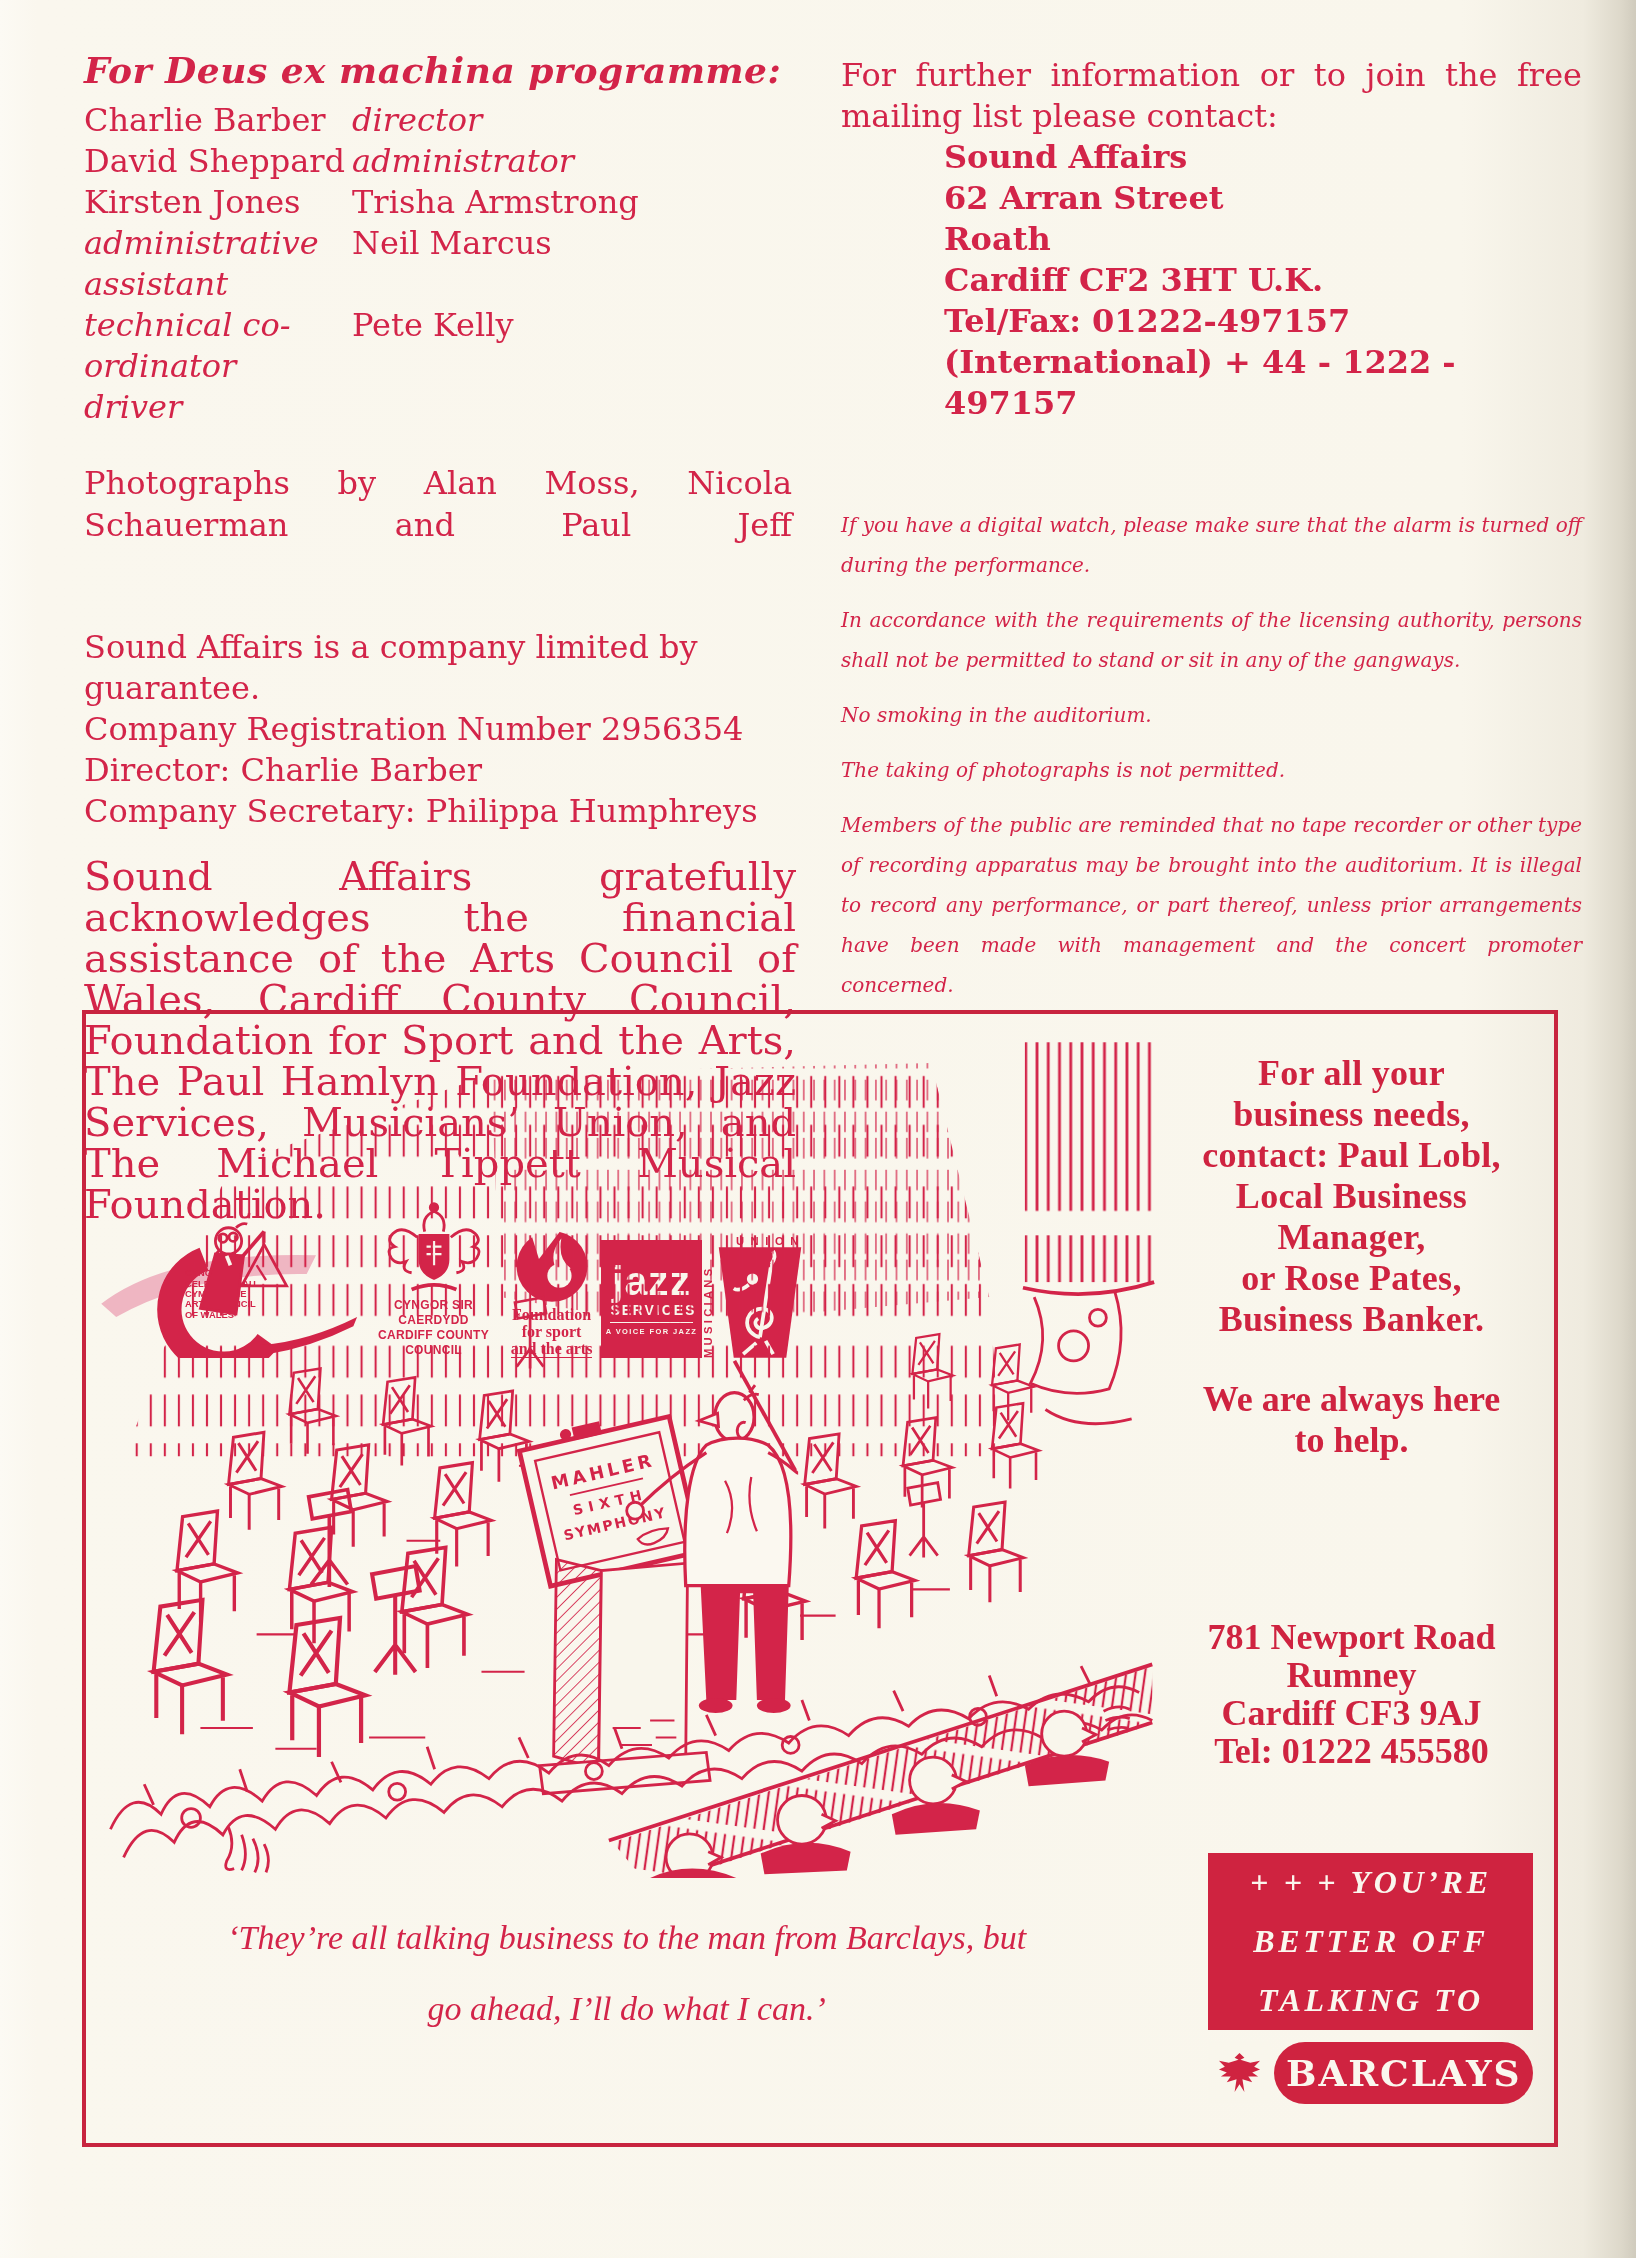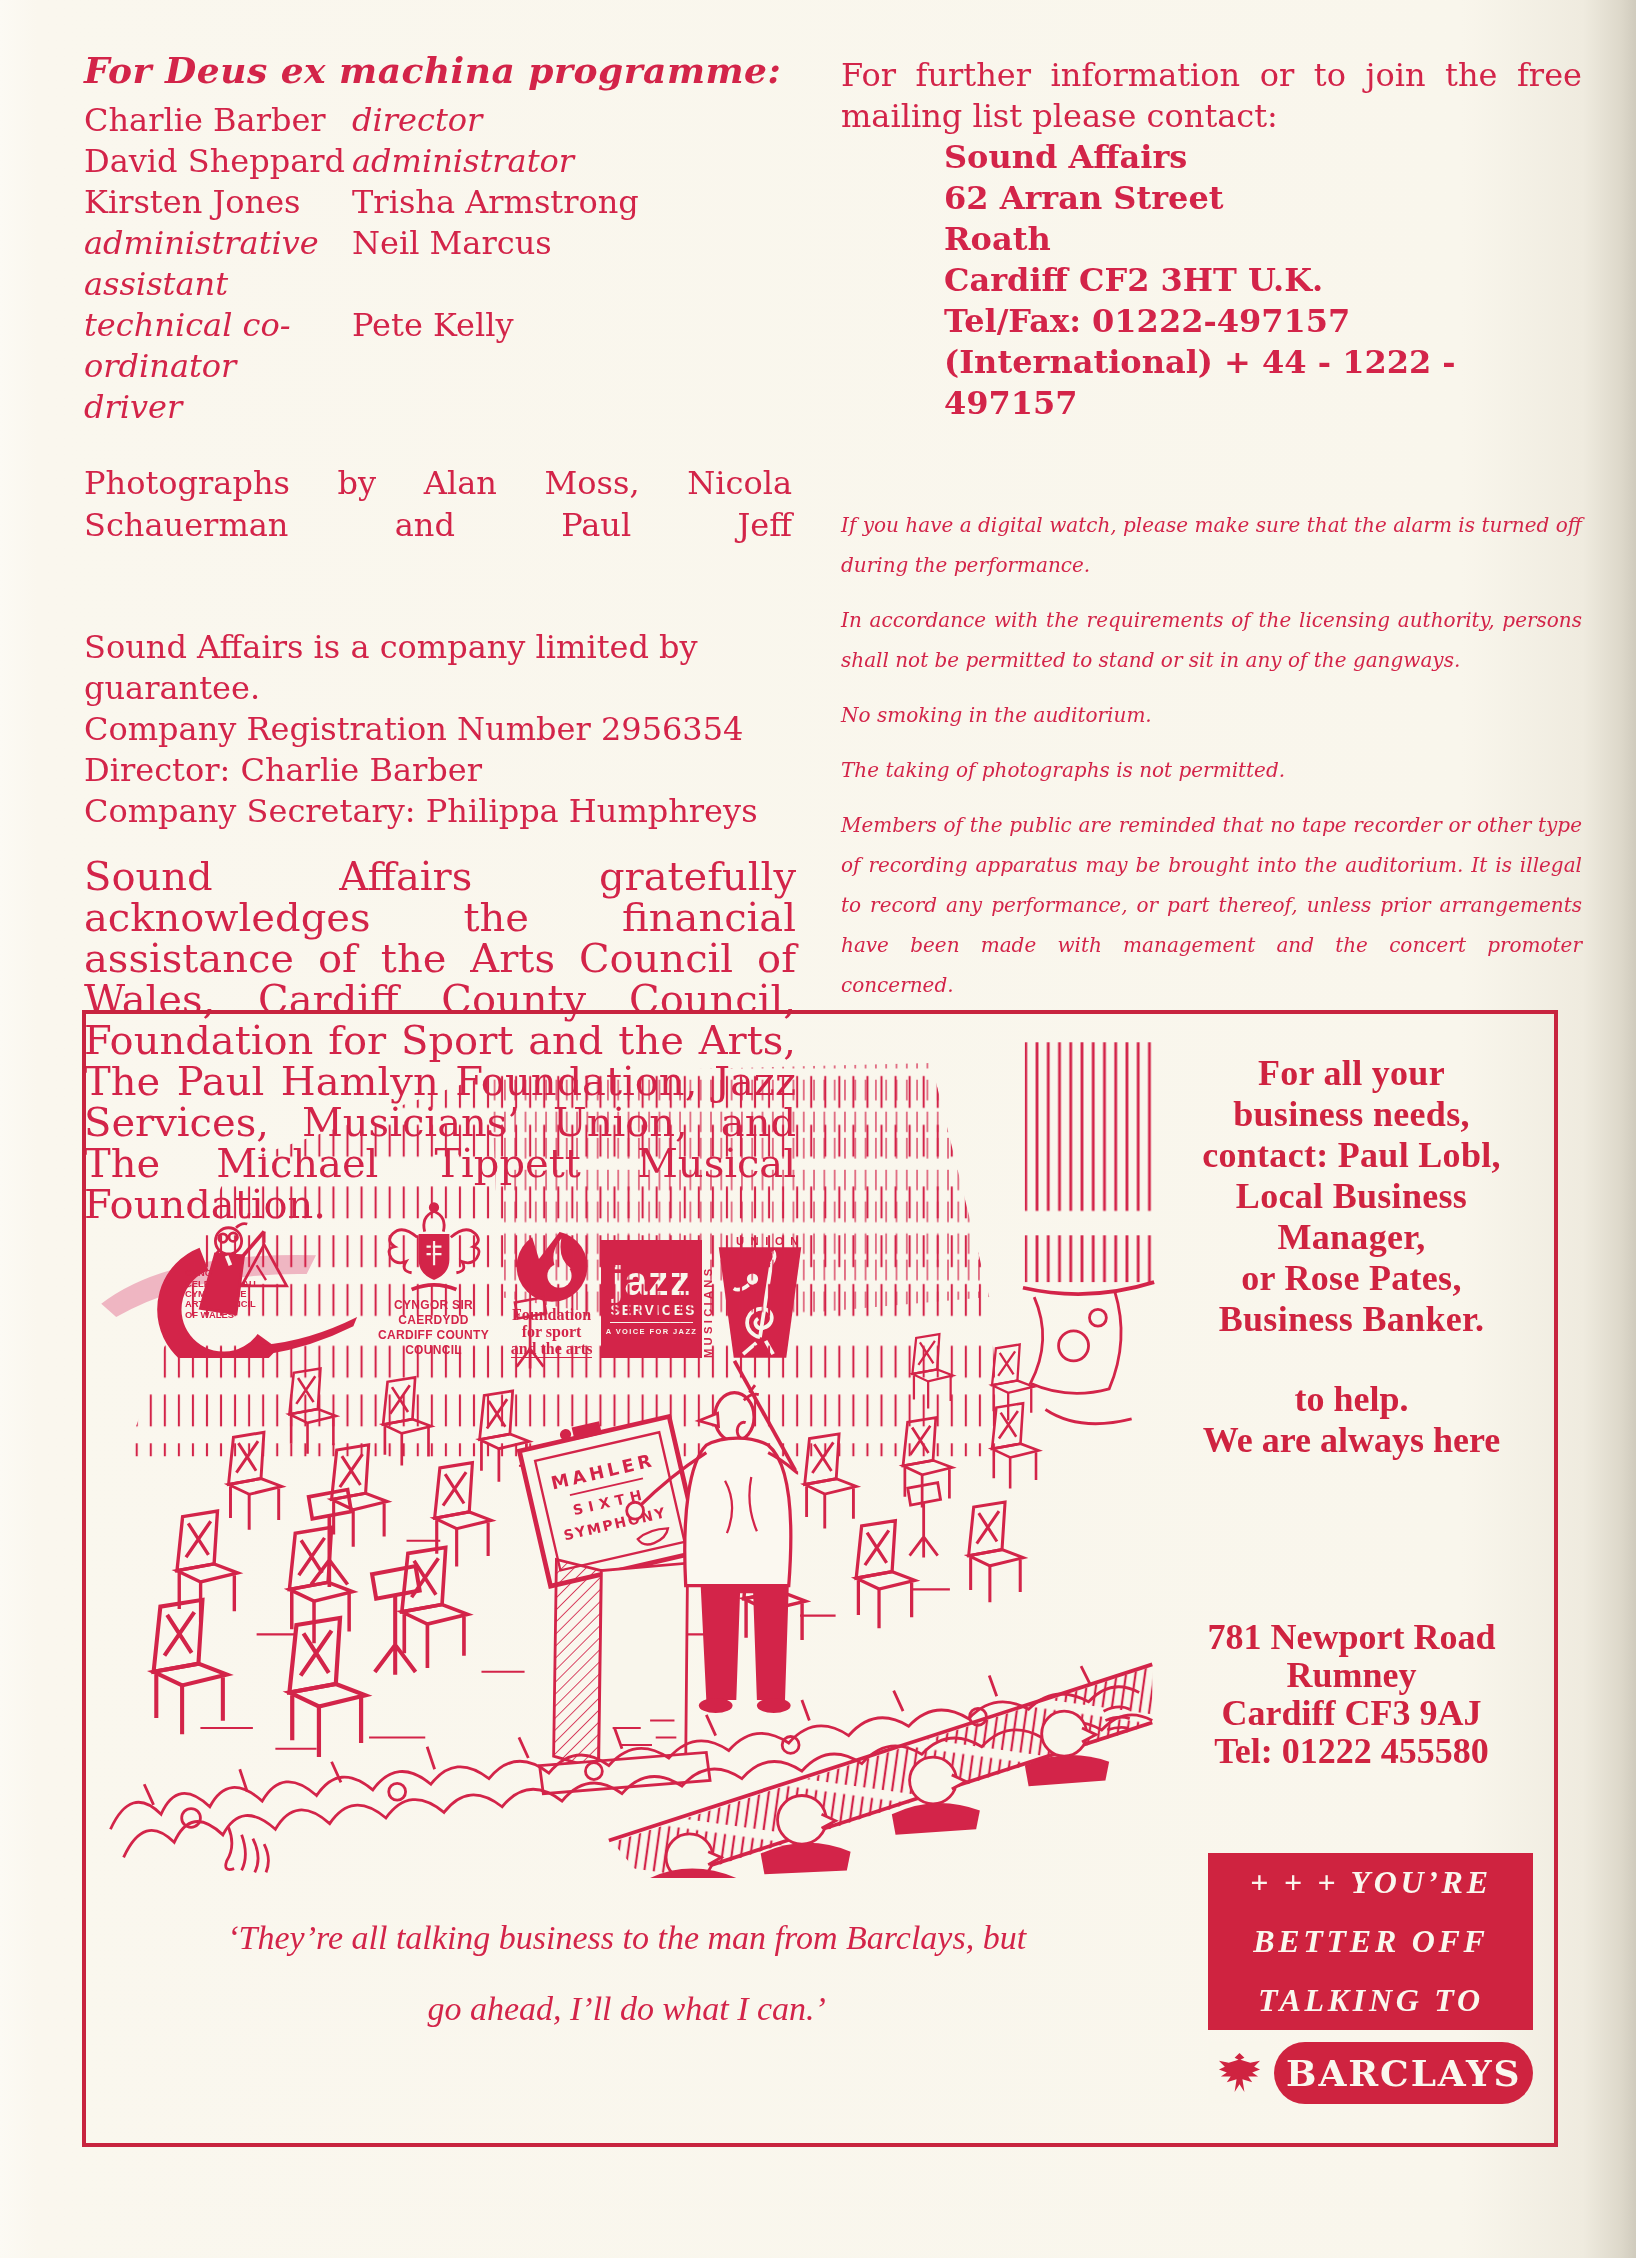--- a/index.html
+++ b/index.html
@@ -362,22 +362,22 @@
       <div class="ad-contact">
         <div>For all your</div>
         <div>business needs,</div>
         <div>contact: Paul Lobl,</div>
         <div>Local Business</div>
         <div>Manager,</div>
         <div>or Rose Pates,</div>
         <div>Business Banker.</div>
       </div>
       <div class="ad-always">
+        <div>We are always here</div>
         <div>to help.</div>
-        <div>We are always here</div>
       </div>
       <div class="ad-address">
         <div>781 Newport Road</div>
         <div>Rumney</div>
         <div>Cardiff CF3 9AJ</div>
         <div>Tel: 01222 455580</div>
       </div>
       <div class="bars">
         <div class="bar">+ + + YOU’RE</div>
         <div class="bar">BETTER OFF</div>

